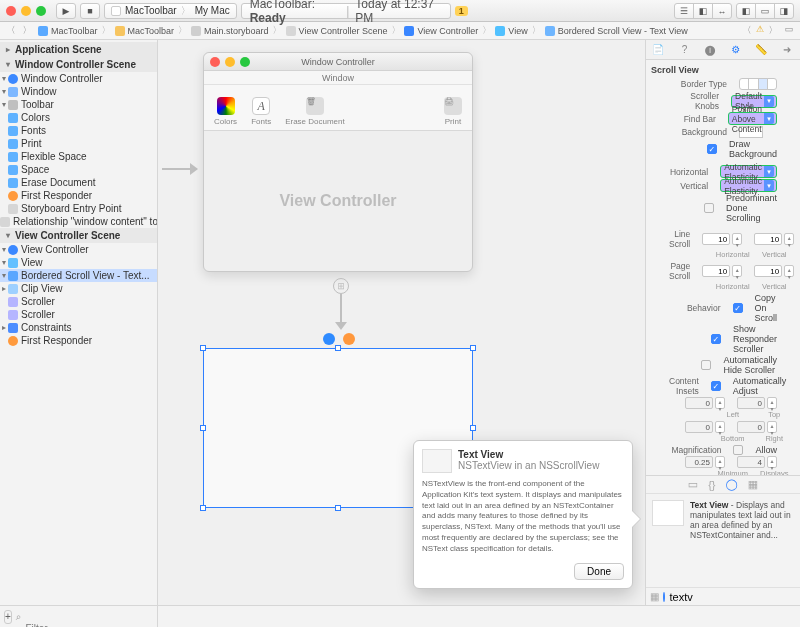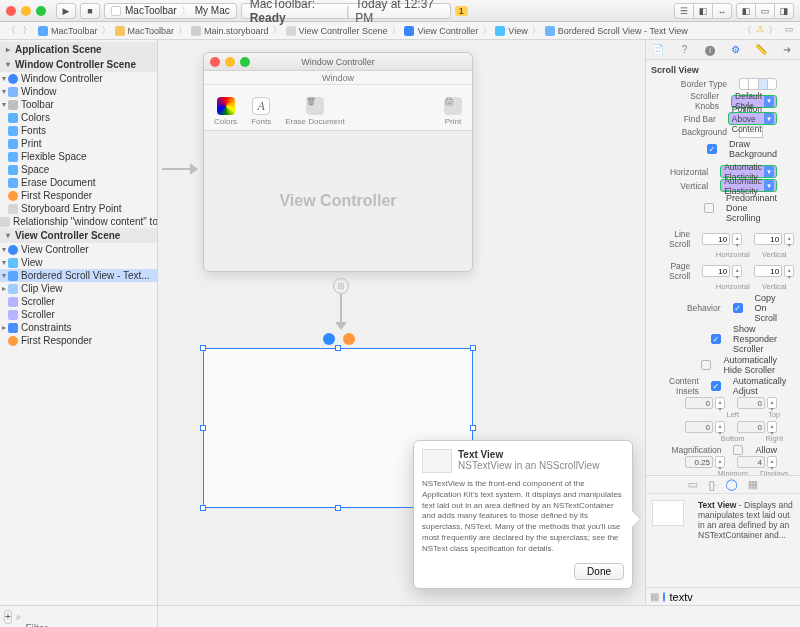--- a/index.html
+++ b/index.html
@@ -110,21 +110,21 @@
 .stepbtn span{flex:1;display:flex;align-items:center;justify-content:center;color:#888;}
 .sublbl{font-size:7.5px;color:#999;text-align:center;flex:1;}
 .subrow{display:flex;margin:0 0 2px 61px;}
 .colorwell{width:24px;height:12px;border:1px solid #c7c7c7;background:#fff;}
 
 
 .lib{border-top:1px solid #d6d6d6;height:130px;display:flex;flex-direction:column;}
 .lib-tabs{height:18px;display:flex;align-items:center;justify-content:center;gap:10px;border-bottom:1px solid #e0e0e0;background:#f3f3f3;}
 .lib-tabs span{font-size:11px;color:#aaa;}
 .lib-tabs span.on{color:#2f7fff;}
-.lib-item{display:flex;gap:14px;padding:6px;font-size:8.5px;color:#555;}
+.lib-item{display:flex;gap:6px;padding:6px;font-size:8.5px;color:#555;}
 .lib-item .thumb{width:32px;height:26px;background:#fff;border:1px solid #ddd;flex-shrink:0;}
 .lib-item b{color:#333;}
 .lib-filter{height:18px;border-top:1px solid #e0e0e0;display:flex;align-items:center;padding:0 4px;gap:4px;}
 .lib-filter .circ{width:10px;height:10px;border:1.5px solid #3a86ff;border-radius:50%;}
 .lib-filter input{flex:1;border:none;background:transparent;font-size:11px;outline:none;}
 
 
 .bottom-bar{position:absolute;left:0;bottom:0;height:22px;width:158px;background:#f3f3f3;border-top:1px solid #d6d6d6;border-right:1px solid #d6d6d6;display:flex;align-items:center;padding:0 4px;gap:4px;}
 .bottom-bar input{flex:1;border:none;background:transparent;font-size:10px;outline:none;margin-top:24px;}
 .plus{width:14px;height:14px;border:1px solid #ccc;border-radius:3px;display:flex;align-items:center;justify-content:center;font-size:10px;color:#666;}

